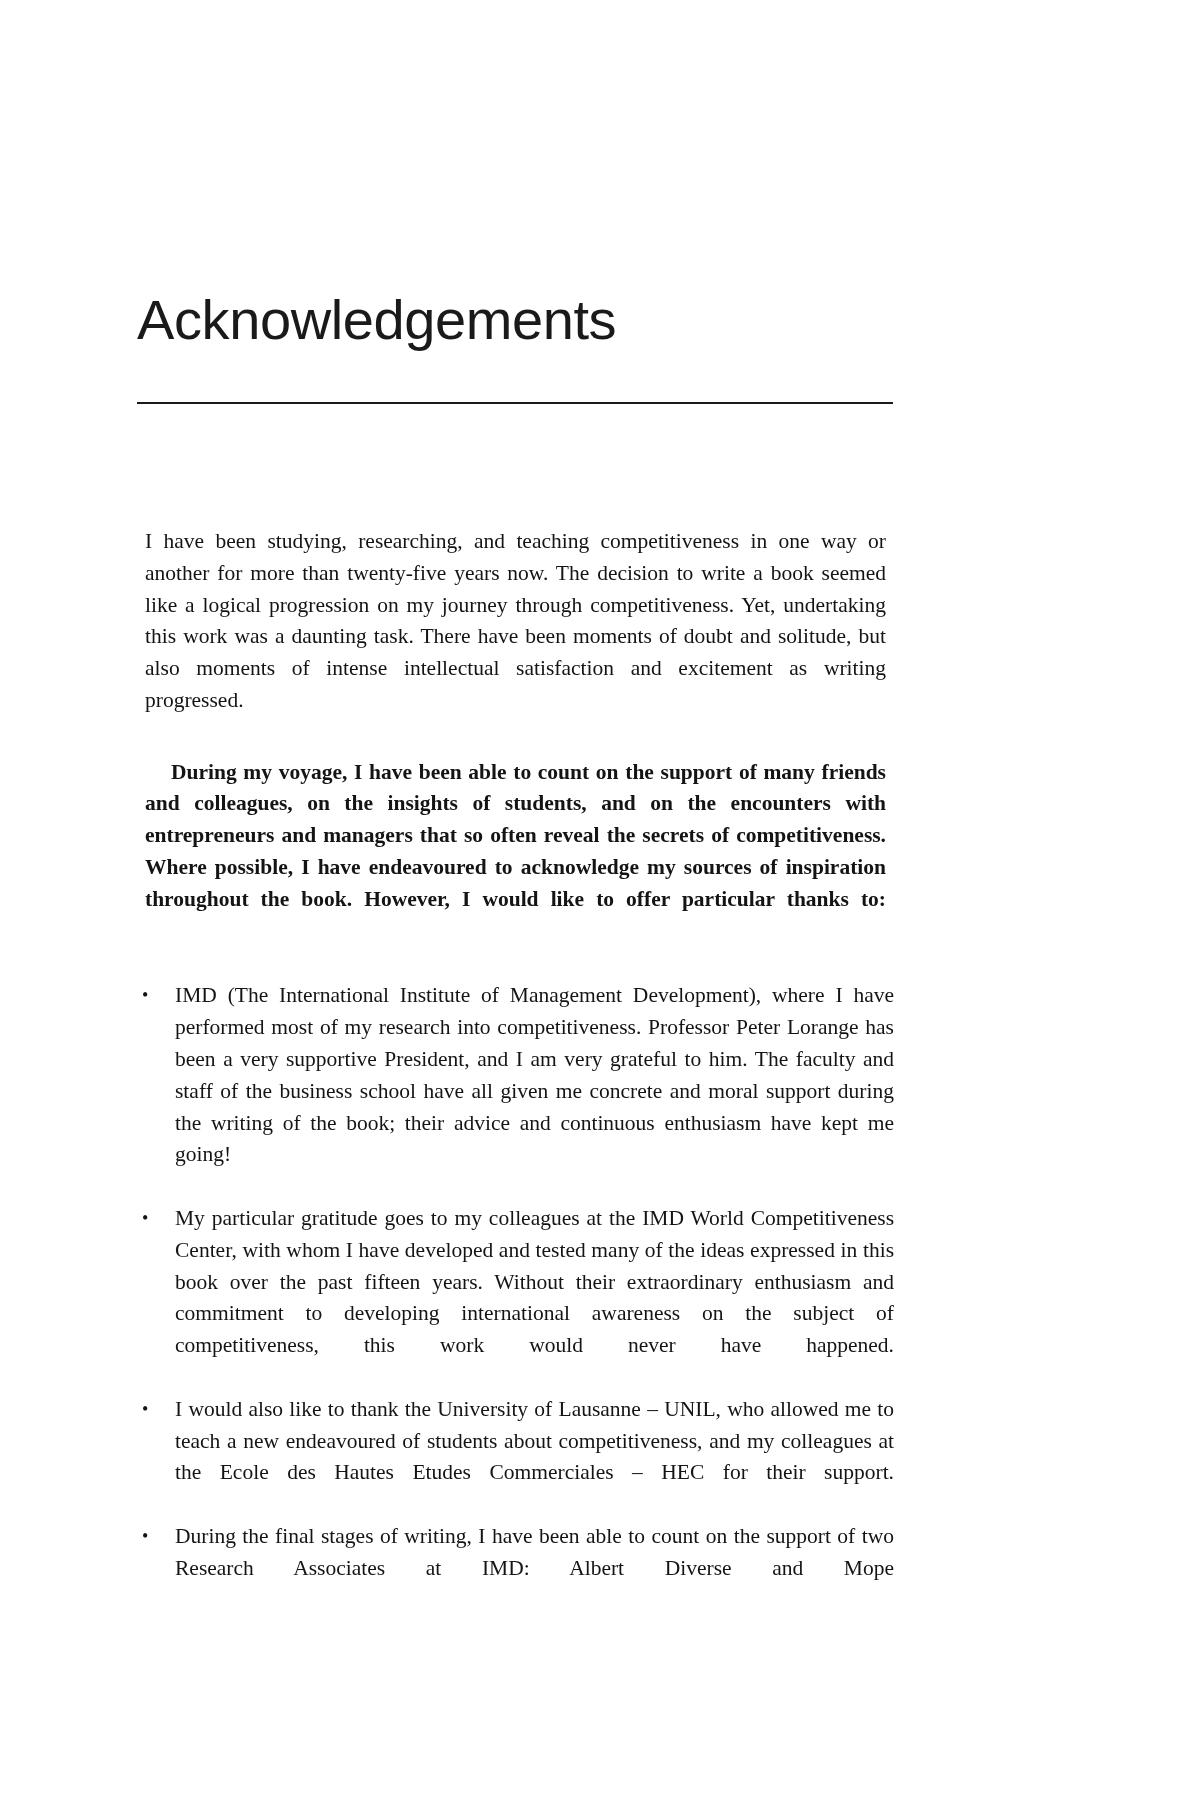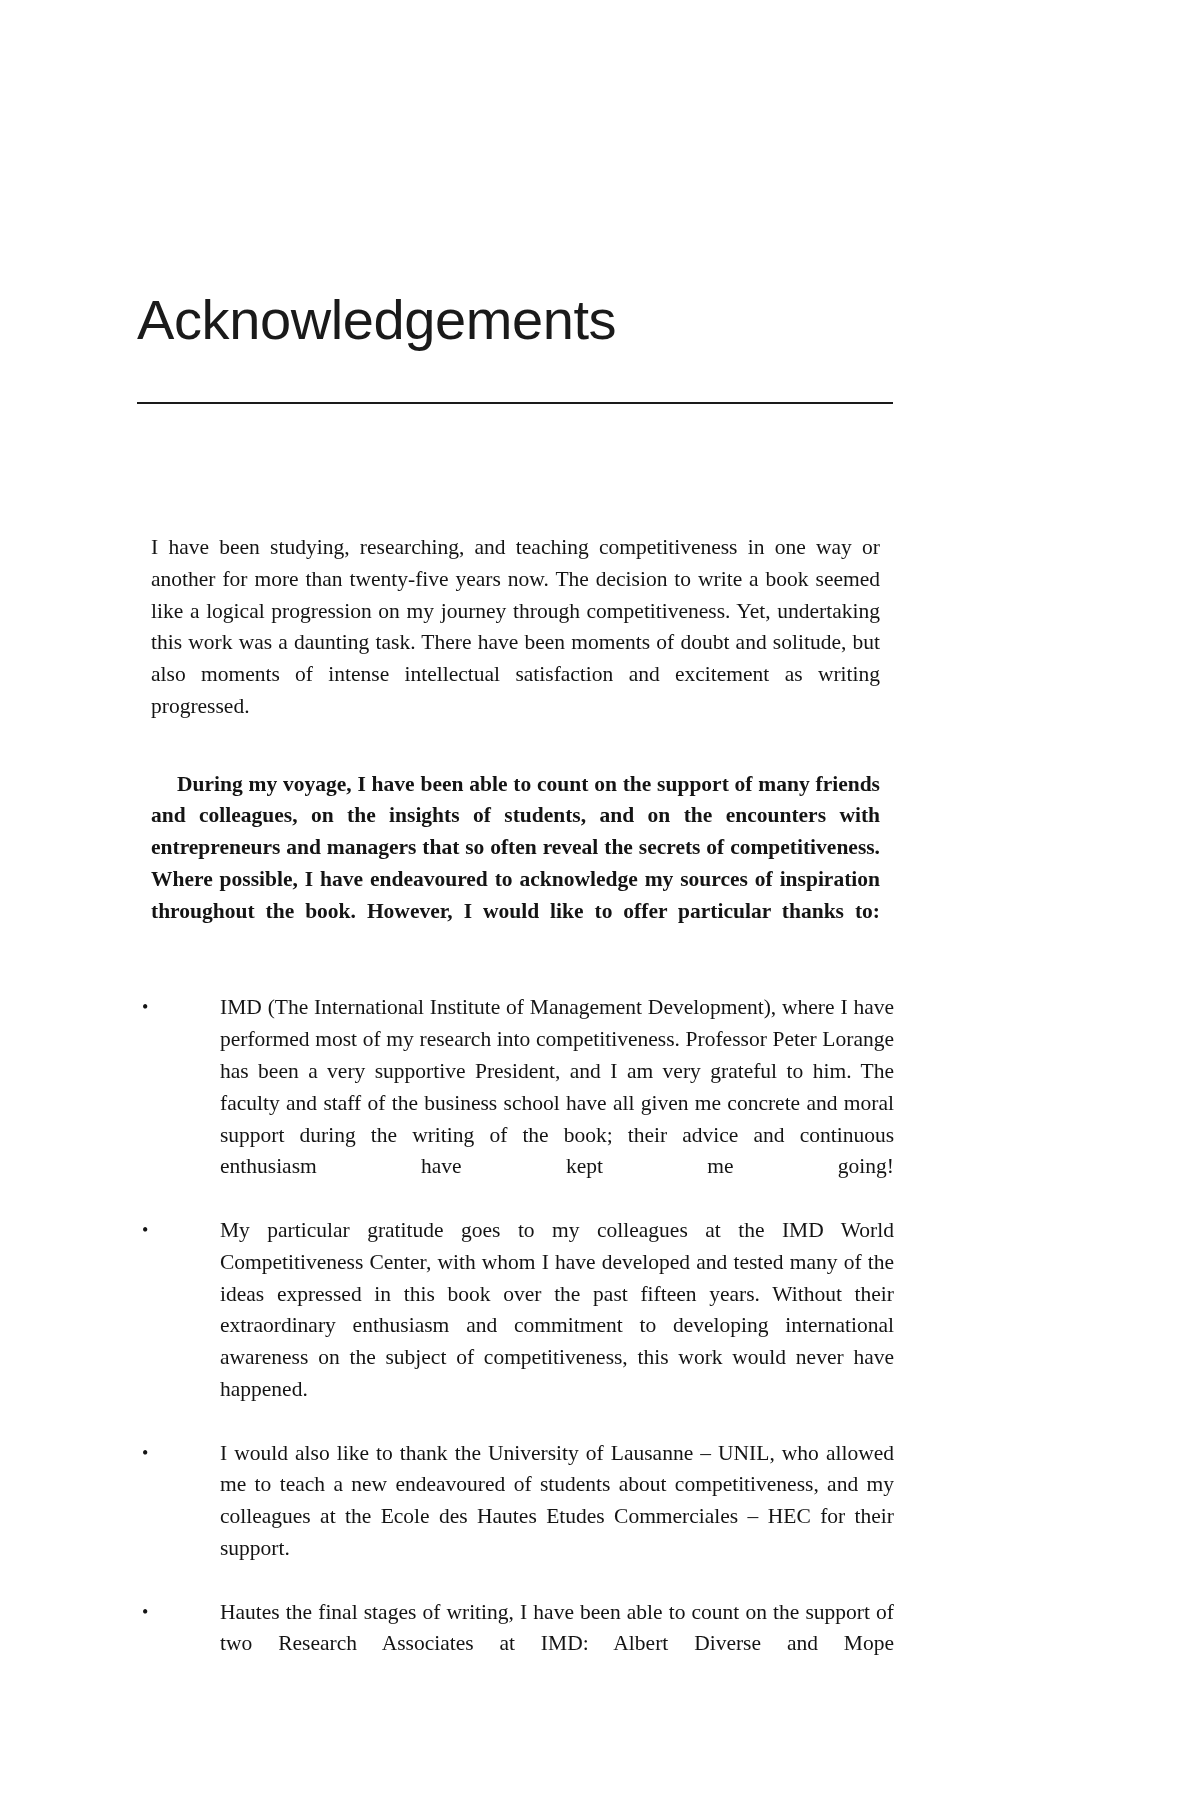--- a/index.html
+++ b/index.html
@@ -52,21 +52,21 @@
 
   
   #content {
     position: absolute;
     left: 137px;
     top: 518px;
     width: 757px;
   }
 
   p.body-para {
-    margin: 14px;
+    margin: 8px;
     padding: 0;
     font-size: 21.5px;
     line-height: 31.8px;
     text-align: justify;
     text-justify: inter-word;
     color: #141414;
     hyphens: none;
   }
   p.body-para.indented {
     text-indent: 26px;
@@ -93,21 +93,20 @@
   ul#thanks-list > li .bullet-marker {
     position: absolute;
     left: 5px;
     top: 0;
     font-size: 18px;
     line-height: 31.8px;
     color: #141414;
   }
   ul#thanks-list > li .bullet-text {
     display: block;
-    margin-left: 45px;
   }
   
   ul#thanks-list > li .bullet-text::after,
   p.body-para::after {
     content: "";
     display: inline-block;
     width: 100%;
   }
 
   
@@ -152,21 +151,21 @@
       <li>
         <span class="bullet-marker">•</span>
         <span class="bullet-text">My particular gratitude goes to my colleagues at the IMD World Competitiveness Center, with whom I have developed and tested many of the ideas expressed in this book over the past fifteen years. Without their extraordinary enthusiasm and commitment to developing international awareness on the subject of competitiveness, this work would never have happened.</span>
       </li>
       <li>
         <span class="bullet-marker">•</span>
         <span class="bullet-text">I would also like to thank the University of Lausanne – UNIL, who allowed me to teach a new endeavoured of students about competitiveness, and my colleagues at the Ecole des Hautes Etudes Commerciales – HEC for their support.</span>
       </li>
       <li>
         <span class="bullet-marker">•</span>
-        <span class="bullet-text">Hautes the final stages of writing, I have been able to count on the support of two Research Associates at IMD: Albert Diverse and Mope</span>
+        <span class="bullet-text">During the final stages of writing, I have been able to count on the support of two Research Associates at IMD: Albert Diverse and Mope</span>
       </li>
     </ul>
 
   </div>
 
   <div id="side-watermark">10.1002/9781119209270.fmatter, Downloaded from https://onlinelibrary.wiley.com/doi/10.1002/9781119209270.fmatter by Schweizerische Akademie Der, Wiley Online Library on [13/04/2024]. See the Terms and Conditions (https://onlinelibrary.wiley.com/terms-and-conditions) on Wiley Online Library for rules of use; OA articles are governed by the applicable Creative Commons License</div>
 
 </div>
 
 </body></html>

